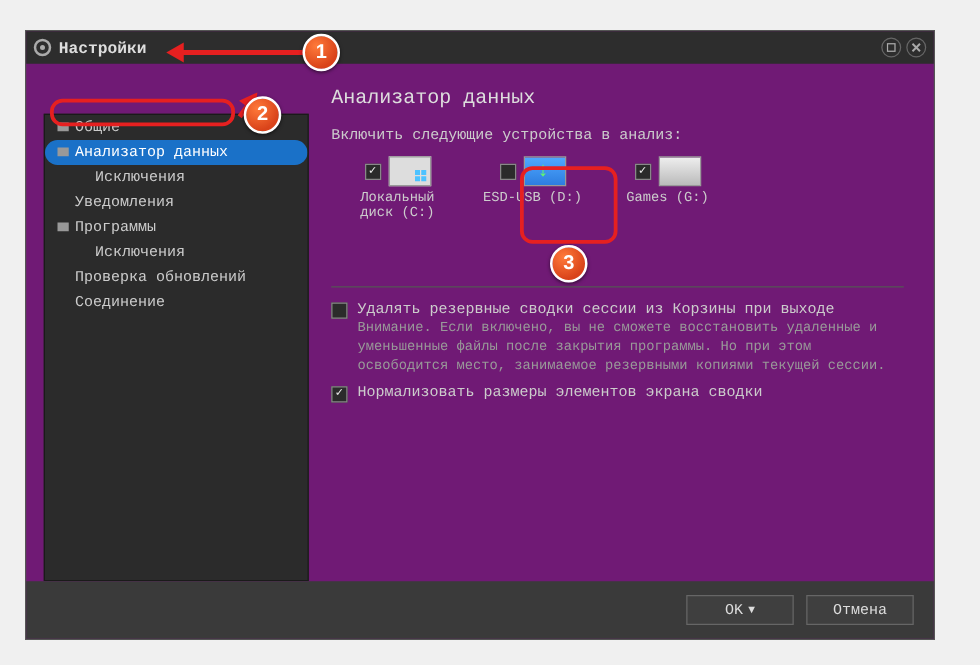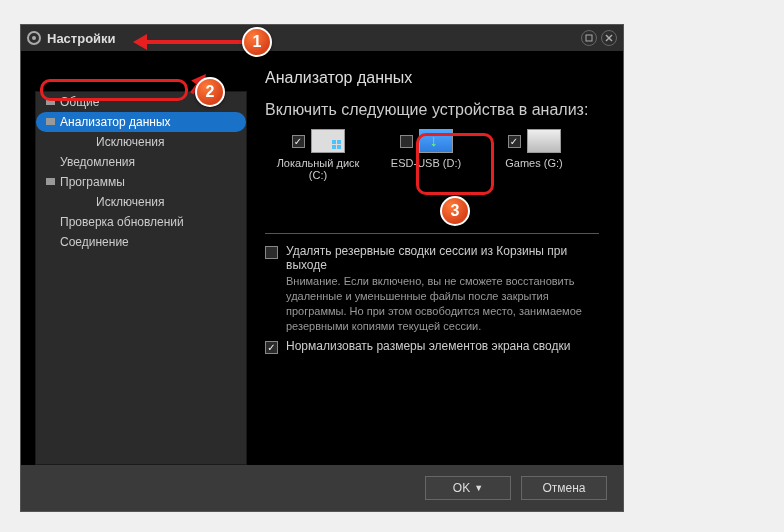--- a/index.html
+++ b/index.html
@@ -7,25 +7,26 @@
     width: 784px;
     height: 532px;
     background: #f0f0f0;
     font-family: "Segoe UI", Tahoma, sans-serif;
     font-size: 12px;
     color: #ccc;
   }
   .window {
     position: absolute;
     left: 20px; top: 24px;
-    width: 604px; height: 488px;
-    background: #000000;
+    width: 728px; height: 488px;
+    background: #701a75;
     border: 1px solid #555;
     display: flex;
     flex-direction: column;
+    font-family: Liberation Mono, monospace;
   }
   .titlebar {
     height: 26px;
     background: #2d2d2d;
     display: flex;
     align-items: center;
     padding: 0 6px;
     color: #ddd;
   }
   .titlebar .app-icon {
@@ -76,38 +77,38 @@
     position: relative;
     border-radius: 10px;
   }
   .tree-item.has-icon::before {
     content: '';
     position: absolute;
     left: 10px; top: 6px;
     width: 9px; height: 7px;
     background: #999;
   }
-  .tree-item.indent { padding-left: 60px; }
+  .tree-item.indent { padding-left: 40px; }
   .tree-item.selected {
     background: #1a71c8;
     color: #fff;
   }
   .content {
     flex: 1;
     padding: 6px 10px 0 4px;
     color: #ccc;
   }
   .content h2 {
     font-size: 16px;
     font-weight: normal;
     color: #ddd;
     margin-bottom: 14px;
   }
   .content .subtitle {
-    font-size: 16px;
+    font-size: 12px;
     margin-bottom: 10px;
   }
   .drives {
     display: flex;
     gap: 18px;
     margin-bottom: 12px;
     padding-left: 8px;
   }
   .drive {
     display: flex; flex-direction: column; align-items: center;

